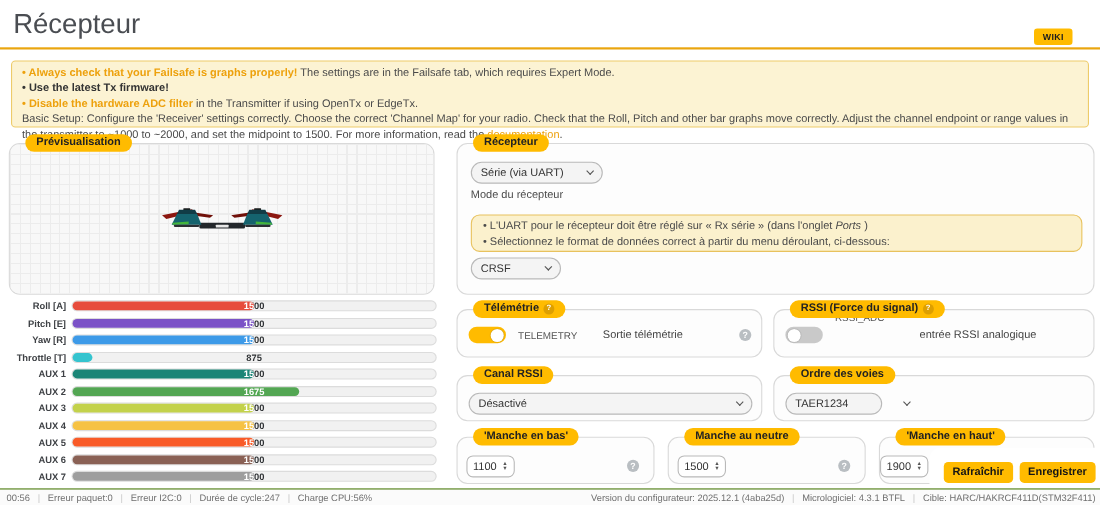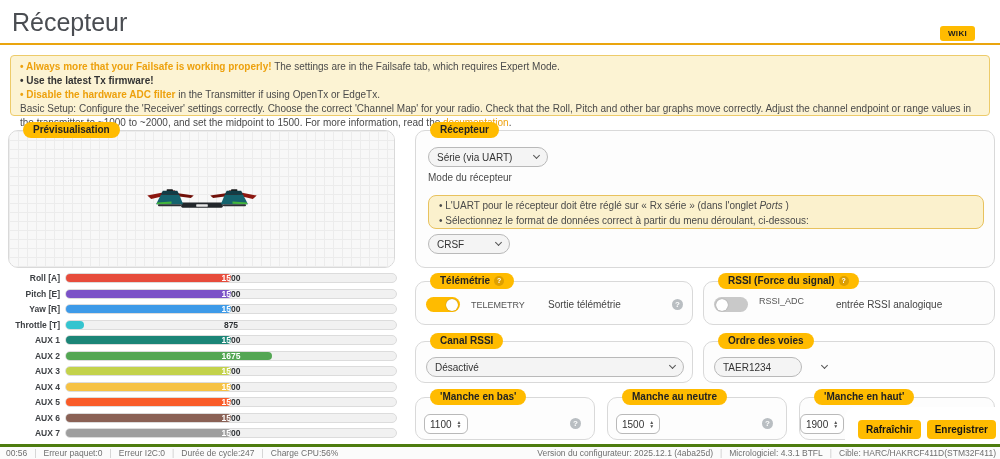--- a/index.html
+++ b/index.html
@@ -83,34 +83,34 @@
     background:#fbf1cd; border:1px solid #e8c25e; border-radius:8px; padding:3px 10px;
     font-size:10px; color:#4a4a4a; line-height:1.45; }
 
   
   .save-toolbar { position:absolute; left:845px; top:407px; width:155px; height:37px;
     background:#fff; border-radius:10px 0 0 0; display:flex; align-items:flex-end;
     justify-content:flex-end; gap:6px; padding:0 4px 5px 0; z-index:5; }
   .tb-btn { background:#ffbb00; color:#151515; font-size:10px; font-weight:bold;
     border:none; border-radius:4px; padding:4px 8px; }
   .footer { position:absolute; left:0; bottom:0; width:1000px; height:15px; background:#fbfbfb;
-    border-top:3px solid #4d7c0f; font-size:8.5px; color:#6f6f6f; display:flex;
+    border-top:1px solid #4d7c0f; font-size:8.5px; color:#6f6f6f; display:flex;
     align-items:center; justify-content:space-between; padding:0 4px 0 6px; z-index:6; }
   .stat-group { display:flex; align-items:center; }
   .stat-sep { color:#c8c8c8; margin:0 7px; }
 </style>
 </head>
 <body>
 
 <div class="page-title">Récepteur</div>
 <button class="wiki-btn">WIKI</button>
 <div class="gold-line"></div>
 
 <div class="top-note" id="top-note-lines">
-    <div class="note-line"><span class="seg-orange">• </span><span class="seg-orange">Always more that your Failsafe is working properly!</span><span class="seg-plain"> The settings are in the Failsafe tab, which requires Expert Mode.</span></div>
+    <div class="note-line"><span class="seg-orange">• </span><span class="seg-orange">Always check that your Failsafe is graphs properly!</span><span class="seg-plain"> The settings are in the Failsafe tab, which requires Expert Mode.</span></div>
     <div class="note-line"><span class="seg-bold">• </span><span class="seg-bold">Use the latest Tx firmware!</span></div>
     <div class="note-line"><span class="seg-orange">• </span><span class="seg-orange">Disable the hardware ADC filter</span><span class="seg-plain"> in the Transmitter if using OpenTx or EdgeTx.</span></div>
     <div class="note-line"><span class="seg-plain">Basic Setup: Configure the 'Receiver' settings correctly. Choose the correct 'Channel Map' for your radio. Check that the Roll, Pitch and other bar graphs move correctly. Adjust the channel endpoint or range values in the transmitter to ~1000 to ~2000, and set the midpoint to 1500. For more information, read the </span><span class="seg-link">documentation</span><span class="seg-plain">.</span></div>
   </div>
 
 <div class="panel preview-panel">
   <div class="badge">
       <span>Prévisualisation</span>
     </div>
   <div class="preview-body">
@@ -278,21 +278,21 @@
 </div>
 
 <div class="panel" style="left:703px; top:281px; width:292px; height:44px;">
   <div class="badge">
     <span>RSSI (Force du signal)</span>
     <span class="badge-help">?</span>
   </div>
   <div class="toggle off abs" style="left:10px; top:15px;">
       <span class="knob"></span>
     </div>
-  <span class="switch-name abs" style="left:55px; top:14px;">RSSI_ADC</span>
+  <span class="switch-name abs" style="left:55px; top:2px;">RSSI_ADC</span>
   <span class="switch-desc abs" style="left:132px; top:17px;">entrée RSSI analogique</span>
 </div>
 
 <div class="panel" style="left:415px; top:341px; width:278px; height:42px;">
   <div class="badge">
       <span>Canal RSSI</span>
     </div>
   <div class="select abs" style="left:10px; top:15px; width:258px;">
     <span>Désactivé</span>
       <span class="chev"></span>

